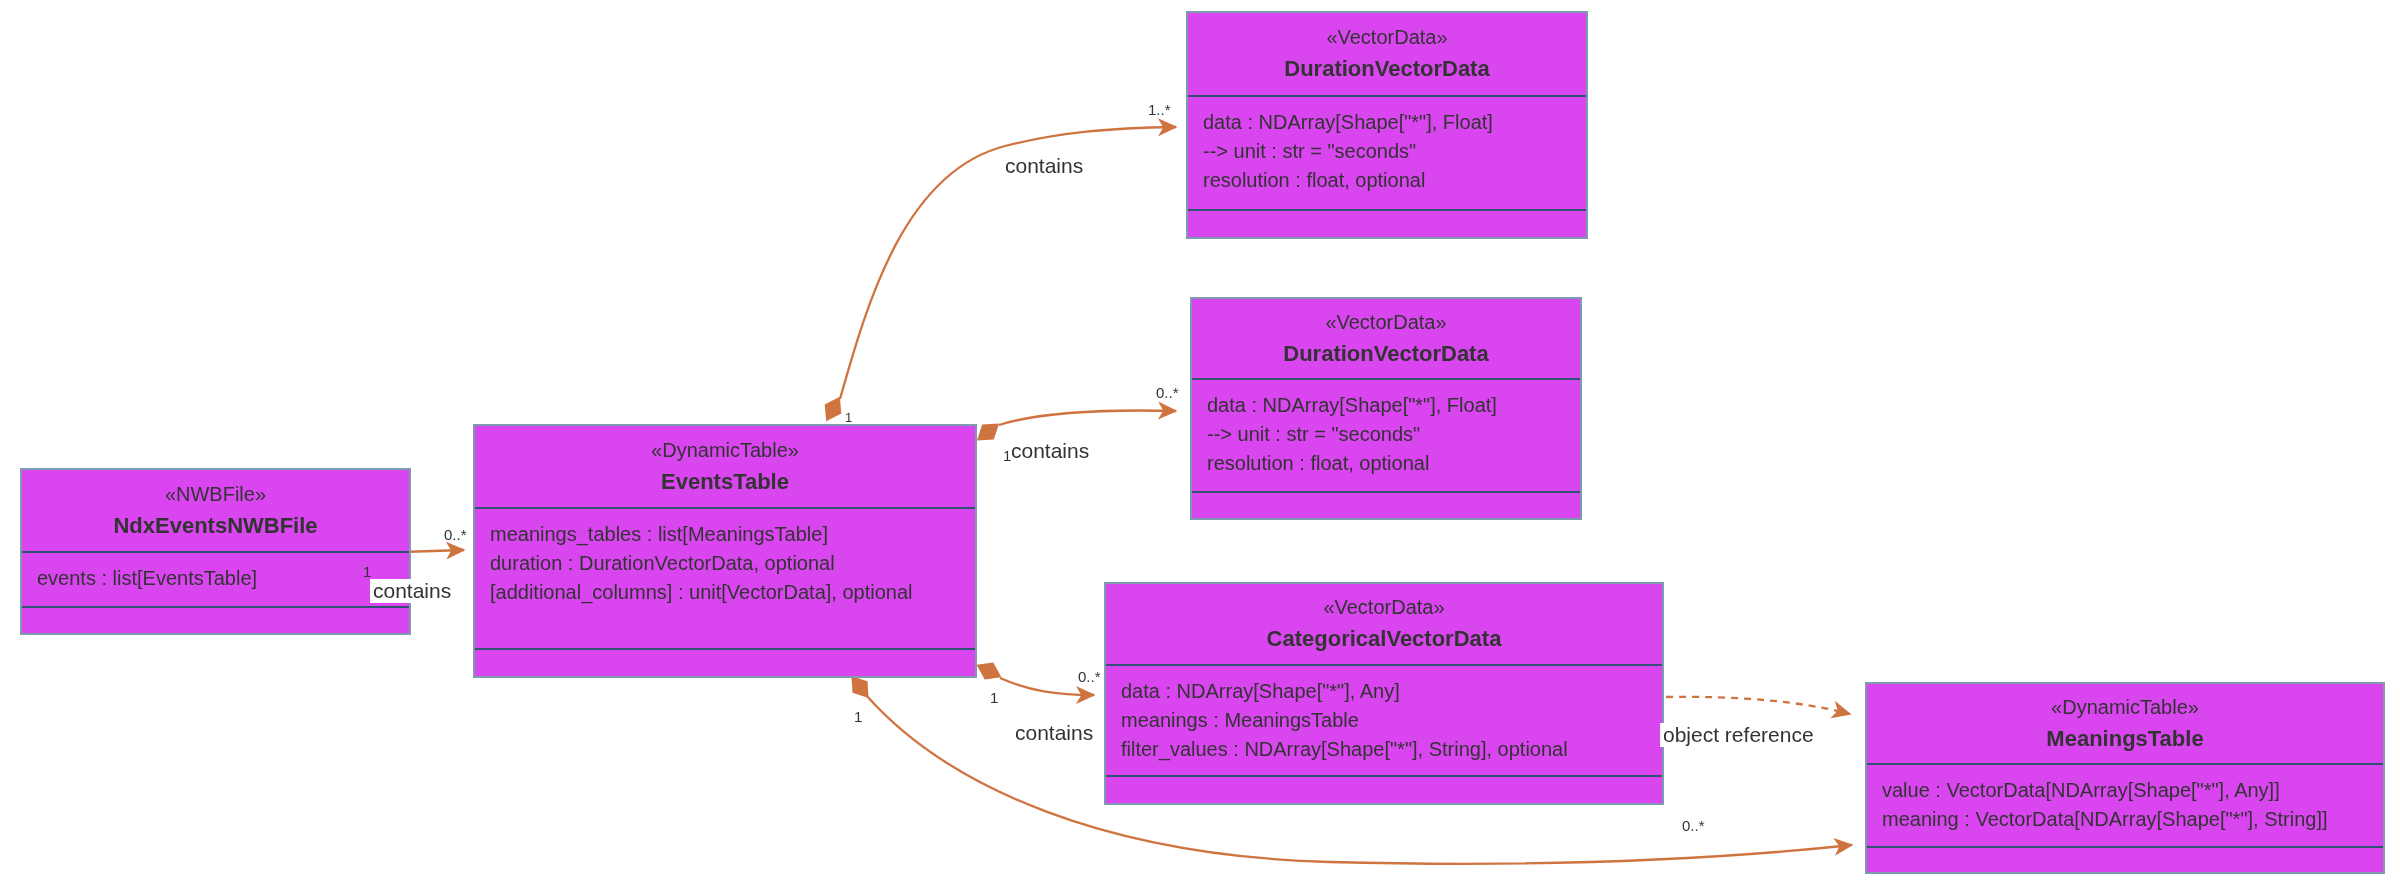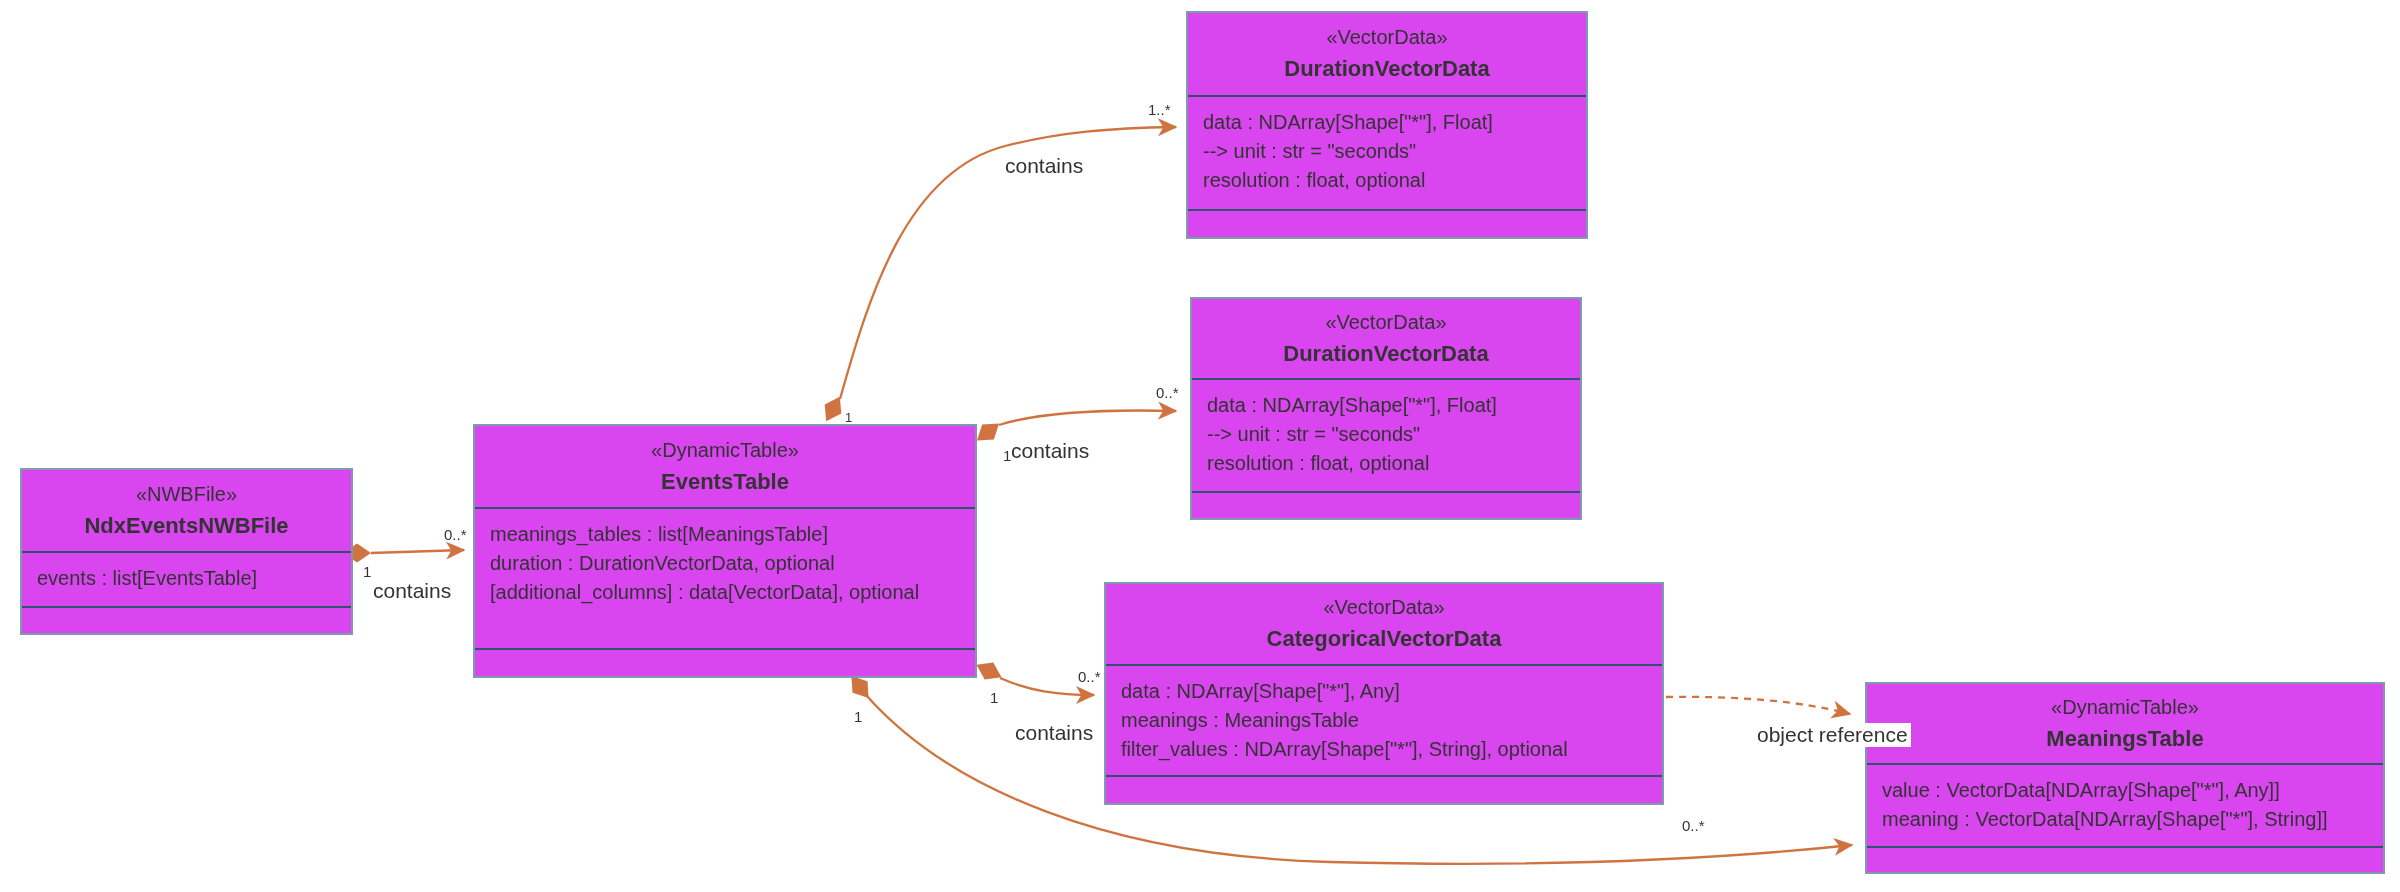--- a/index.html
+++ b/index.html
@@ -51,21 +51,21 @@
   
   #box-ts     { left: 1186px; top: 11px;  width: 402px; height: 228px; }
   #box-ts     .uml-header { height: 84px; }
   #box-ts     .uml-footer { height: 28px; }
   #box-dur    { left: 1190px; top: 297px; width: 392px; height: 223px; }
   #box-dur    .uml-header { height: 81px; }
   #box-dur    .uml-footer { height: 27px; }
   #box-events { left: 473px;  top: 424px; width: 504px; height: 254px; }
   #box-events .uml-header { height: 83px; }
   #box-events .uml-footer { height: 28px; }
-  #box-ndx    { left: 20px;   top: 468px; width: 333px; height: 167px; }
+  #box-ndx    { left: 20px;   top: 468px; width: 391px; height: 167px; }
   #box-ndx    .uml-header { height: 83px; }
   #box-ndx    .uml-footer { height: 27px; }
   #box-cat    { left: 1104px; top: 582px; width: 560px; height: 223px; }
   #box-cat    .uml-header { height: 82px; }
   #box-cat    .uml-footer { height: 28px; }
   #box-mean   { left: 1865px; top: 682px; width: 520px; height: 192px; }
   #box-mean   .uml-header { height: 81px; }
   #box-mean   .uml-footer { height: 26px; }
 
   .edge-label {
@@ -98,21 +98,21 @@
   #sm-e2  { left: 1003px; top: 447px; }
 
   #lbl-e3 { left: 1012px; top: 682px; }
   #tm-e3  { left: 1078px; top: 668px; }
   #sm-e3  { left: 990px;  top: 689px; }
 
   #lbl-e4 { left: 1320px; top: 851px; }
   #tm-e4  { left: 1682px; top: 817px; }
   #sm-e4  { left: 854px;  top: 708px; }
 
-  #lbl-e5 { left: 1754px; top: 684px; }
+  #lbl-e5 { left: 1660px; top: 684px; }
 </style>
 </head>
 <body>
 
 <div id="canvas">
 
   <svg id="edge-layer" width="2400" height="892" viewBox="0 0 2400 892">
     <defs>
       <marker id="arrow" viewBox="0 0 14 14" refX="12" refY="7" markerWidth="21" markerHeight="21" markerUnits="userSpaceOnUse" orient="auto">
         <path d="M0,1 L13,7 L0,13 L3.5,7 Z" fill="#cf7440"></path>
@@ -164,21 +164,21 @@
   </div>
 
   <div class="uml-class" id="box-events">
     <div class="uml-header">
       <div class="uml-stereotype">«DynamicTable»</div>
       <div class="uml-name">EventsTable</div>
     </div>
     <div class="uml-attrs">
       <div class="uml-attr">meanings_tables : list[MeaningsTable]</div>
       <div class="uml-attr">duration : DurationVectorData, optional</div>
-      <div class="uml-attr">[additional_columns] : data[VectorData], optional</div>
+      <div class="uml-attr">[additional_columns] : unit[VectorData], optional</div>
     </div>
     <div class="uml-footer"></div>
   </div>
 
   <div class="uml-class" id="box-ndx">
     <div class="uml-header">
       <div class="uml-stereotype">«NWBFile»</div>
       <div class="uml-name">NdxEventsNWBFile</div>
     </div>
     <div class="uml-attrs">

